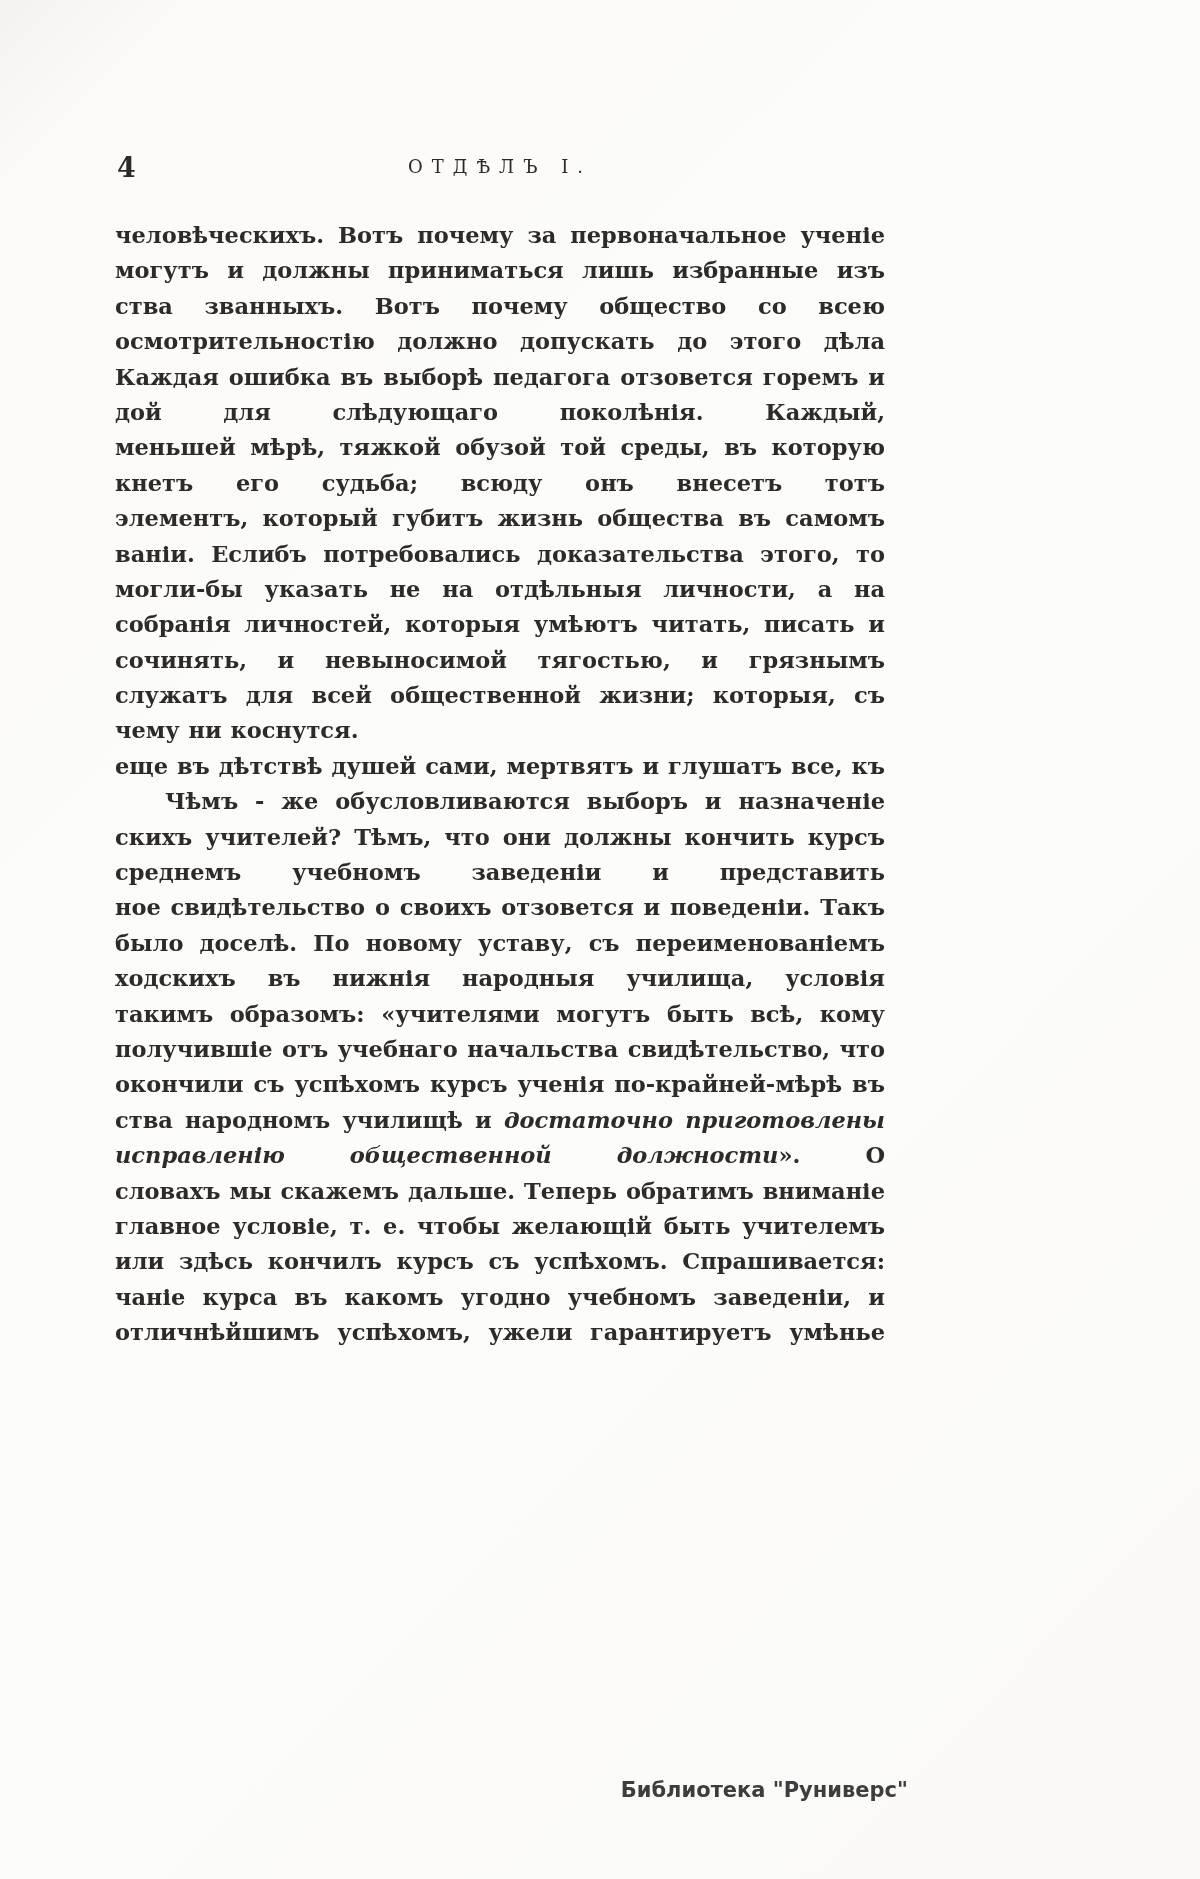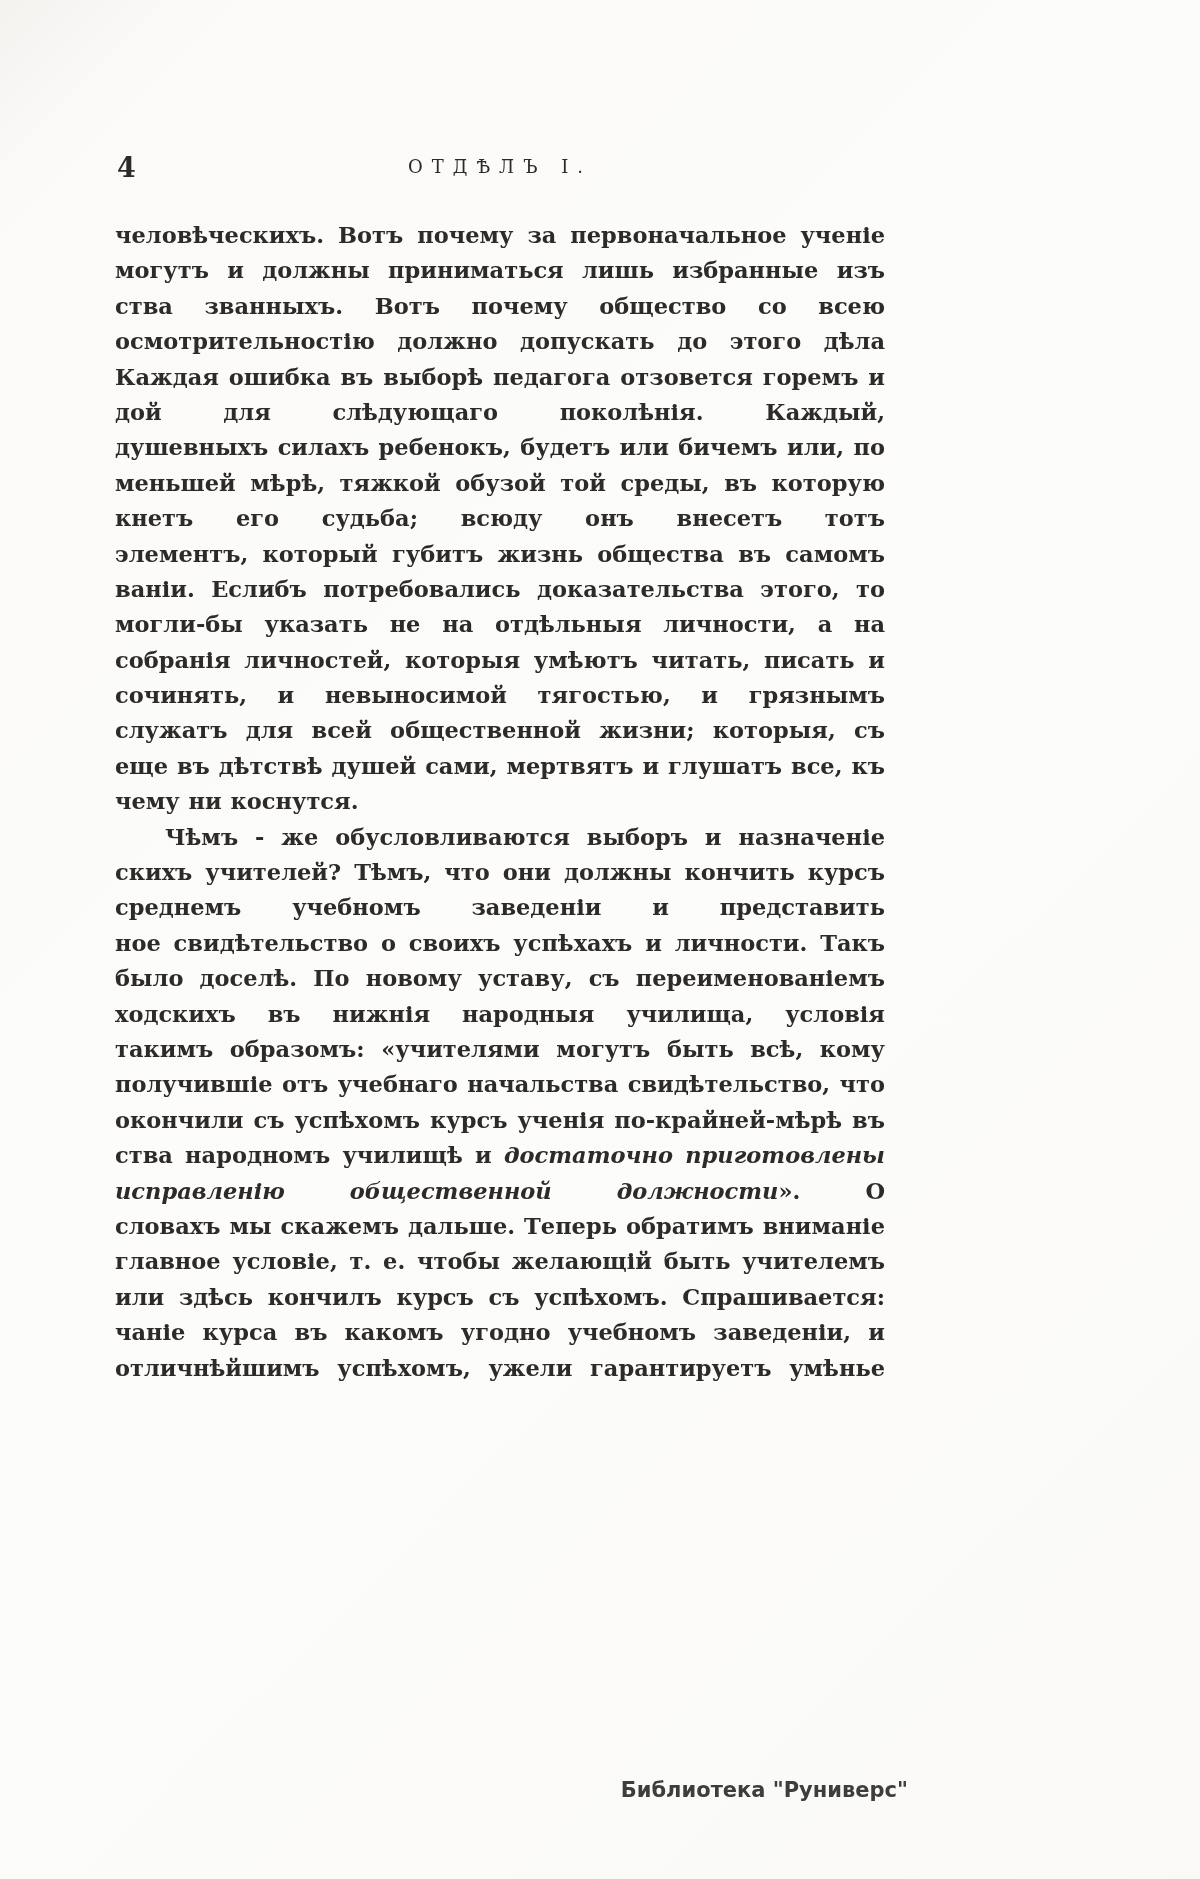--- a/index.html
+++ b/index.html
@@ -83,35 +83,34 @@
     <span class="page-number">4</span>
     <span class="section-header">ОТДѢЛЪ I.</span>
   </div>
   <div class="body-text">
       <div class="line"><span>человѣческихъ. Вотъ почему за первоначальное ученіе дѣтей</span></div>
       <div class="line"><span>могутъ и должны приниматься лишь избранные изъ множе-</span></div>
       <div class="line"><span>ства званныхъ. Вотъ почему общество со всею строгостію,</span></div>
       <div class="line"><span>осмотрительностію должно допускать до этого дѣла желающихъ.</span></div>
       <div class="line"><span>Каждая ошибка въ выборѣ педагога отзовется горемъ и бѣ-</span></div>
       <div class="line"><span>дой для слѣдующаго поколѣнія. Каждый, изуродованный въ</span></div>
-      <div class="line"><span>душевныхъ силахъ ребенокъ, будетъ или бичемъ или, по</span></div>
       <div class="line"><span>меньшей мѣрѣ, тяжкой обузой той среды, въ которую тол-</span></div>
       <div class="line"><span>кнетъ его судьба; всюду онъ внесетъ тотъ разрушительный</span></div>
       <div class="line"><span>элементъ, который губитъ жизнь общества въ самомъ осно-</span></div>
       <div class="line"><span>ваніи. Еслибъ потребовались доказательства этого, то мы</span></div>
       <div class="line"><span>могли-бы указать не на отдѣльныя личности, а на цѣлыя</span></div>
       <div class="line"><span>собранія личностей, которыя умѣютъ читать, писать и даже</span></div>
       <div class="line"><span>сочинять, и невыносимой тягостью, и грязнымъ пятномъ</span></div>
       <div class="line"><span>служатъ для всей общественной жизни; которыя, съ убитой</span></div>
+      <div class="line no-j"><span>чему ни коснутся.</span></div>
       <div class="line"><span>еще въ дѣтствѣ душей сами, мертвятъ и глушатъ все, къ</span></div>
-      <div class="line no-j"><span>чему ни коснутся.</span></div>
       <div class="line indent"><span>Чѣмъ - же обусловливаются выборъ и назначеніе приход-</span></div>
       <div class="line"><span>скихъ учителей? Тѣмъ, что они должны кончить курсъ въ</span></div>
       <div class="line"><span>среднемъ учебномъ заведеніи и представить удовлетворитель-</span></div>
-      <div class="line"><span>ное свидѣтельство о своихъ успѣхахъ и личности. Такъ</span></div>
+      <div class="line"><span>ное свидѣтельство о своихъ отзовется и поведеніи. Такъ</span></div>
       <div class="line"><span>было доселѣ. По новому уставу, съ переименованіемъ при-</span></div>
       <div class="line"><span>ходскихъ въ нижнія народныя училища, условія измѣняются</span></div>
       <div class="line"><span>такимъ образомъ: «учителями могутъ быть всѣ, кому угодно,</span></div>
       <div class="line"><span>получившіе отъ учебнаго начальства свидѣтельство, что они</span></div>
       <div class="line"><span>окончили съ успѣхомъ курсъ ученія по-крайней-мѣрѣ въ выс-</span></div>
       <div class="line"><span>ства народномъ училищѣ и </span><span class="it">достаточно приготовлены къ</span></div>
       <div class="line"><span class="it">исправленію общественной должности</span><span>». О подчеркнутыхъ нами</span></div>
       <div class="line"><span>словахъ мы скажемъ дальше. Теперь обратимъ вниманіе на</span></div>
       <div class="line"><span>главное условіе, т. е. чтобы желающій быть учителемъ тамъ</span></div>
       <div class="line"><span>или здѣсь кончилъ курсъ съ успѣхомъ. Спрашивается: окон-</span></div>

